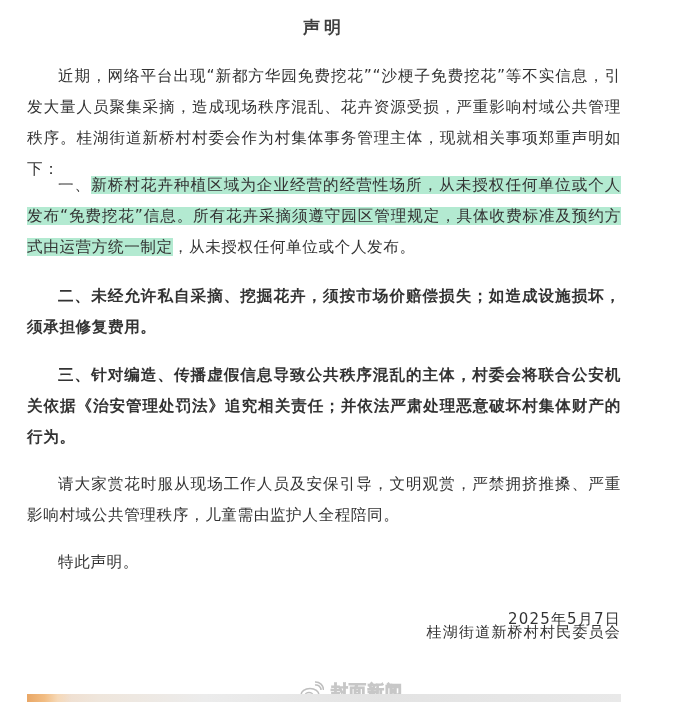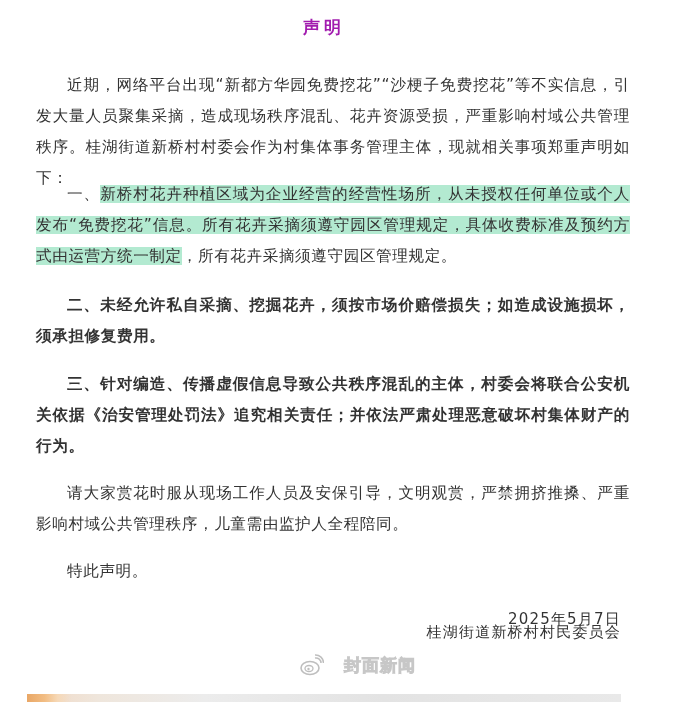--- a/index.html
+++ b/index.html
@@ -23,56 +23,56 @@
     }
     .title {
       position: absolute;
       left: 0;
       width: 594px;
       top: 14px;
       text-align: center;
       font-size: 17px;
       font-weight: bold;
       letter-spacing: 4px;
-      color: #a21caf;
+      color: #404040;
       line-height: 26px;
     }
     .para {
       position: absolute;
       left: 0;
       width: 594px;
       font-size: 15.6px;
       line-height: 31px;
       letter-spacing: 0.6px;
       text-indent: 31px;
       text-align: justify;
       color: #333333;
-      margin: 9px;
+      margin: 0;
     }
     .hl {
       background: #b3ead1;
     }
     .sign {
       position: absolute;
       right: 0;
       font-size: 15px;
       line-height: 24px;
       letter-spacing: 1.2px;
       color: #333333;
       text-align: right;
       white-space: nowrap;
     }
     .watermark {
       position: absolute;
       left: 300px;
-      top: 653px;
+      top: 679px;
       height: 24px;
       display: flex;
-      align-items: center;
-      gap: 20px;
+      align-items: flex-end;
+      gap: 7px;
       opacity: 0.55;
     }
     .watermark .logo {
       width: 24px;
       height: 22px;
     }
     .watermark .wm-text {
       font-size: 17px;
       color: #ffffff;
       letter-spacing: 1px;
@@ -98,21 +98,21 @@
   </style>
 </head>
 <body>
 
 <div class="page">
 
   <div class="title">声明</div>
 
   <p class="para" style="top:61px;">近期，网络平台出现“新都方华园免费挖花”“沙梗子免费挖花”等不实信息，引发大量人员聚集采摘，造成现场秩序混乱、花卉资源受损，严重影响村域公共管理秩序。桂湖街道新桥村村委会作为村集体事务管理主体，现就相关事项郑重声明如下：</p>
 
-  <p class="para" style="top:170px;"><span>一、</span><span class="hl">新桥村花卉种植区域为企业经营的经营性场所，从未授权任何单位或个人发布“免费挖花”信息。所有花卉采摘须遵守园区管理规定，具体收费标准及预约方式由运营方统一制定</span><span>，所有花卉采摘须遵守园区管理规定。</span></p>
+  <p class="para" style="top:170px;"><span>一、</span><span class="hl">新桥村花卉种植区域为企业经营的经营性场所，从未授权任何单位或个人发布“免费挖花”信息。所有花卉采摘须遵守园区管理规定，具体收费标准及预约方式由运营方统一制定</span><span>，从未授权任何单位或个人发布。</span></p>
 
   <p class="para" style="top:281px;font-weight:bold;">二、未经允许私自采摘、挖掘花卉，须按市场价赔偿损失；如造成设施损坏，须承担修复费用。</p>
 
   <p class="para" style="top:360px;font-weight:bold;">三、针对编造、传播虚假信息导致公共秩序混乱的主体，村委会将联合公安机关依据《治安管理处罚法》追究相关责任；并依法严肃处理恶意破坏村集体财产的行为。</p>
 
   <p class="para" style="top:469px;">请大家赏花时服从现场工作人员及安保引导，文明观赏，严禁拥挤推搡、严重影响村域公共管理秩序，儿童需由监护人全程陪同。</p>
 
   <p class="para" style="top:547px;">特此声明。</p>
 
   <div class="sign" style="top:608px;margin-top:12px;">桂湖街道新桥村村民委员会</div>

